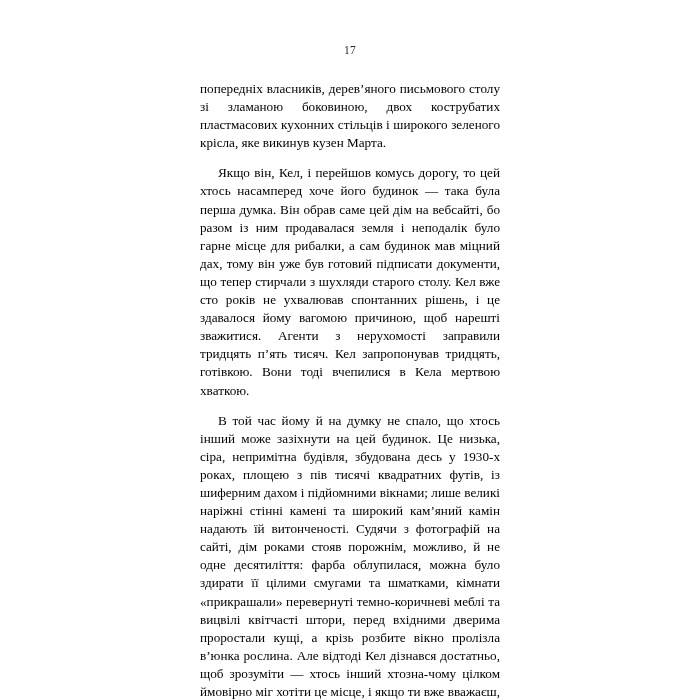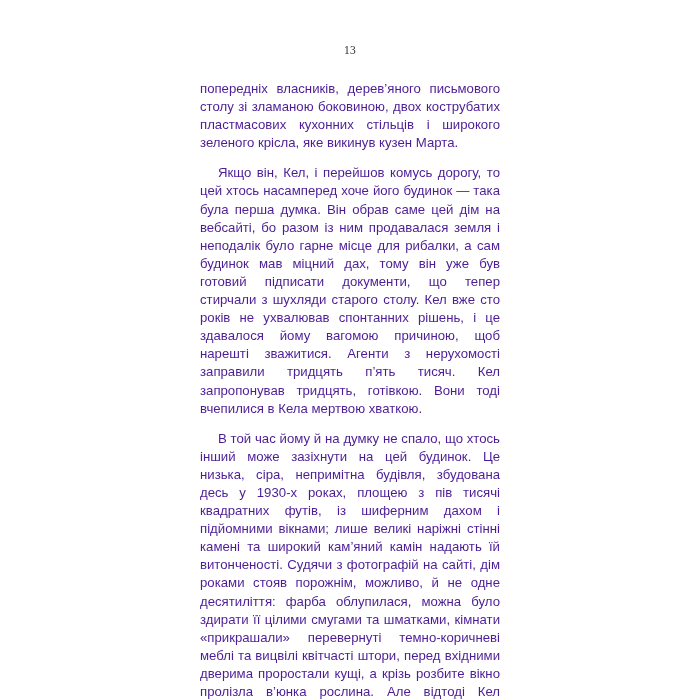--- a/index.html
+++ b/index.html
@@ -43,38 +43,38 @@
     width: 300px;
   }
 
   .para {
     margin: 0;
     font-size: 13.2px;
     line-height: 18.1px;
     text-align: justify;
     text-justify: inter-word;
     hyphens: manual;
-    color: #4c1d95;
-    font-family: Liberation Sans, sans-serif;
+    color: #000000;
+    font-family: Liberation Serif, serif;
   }
 
   .para.indent {
     text-indent: 18px;
   }
 
   .para + .para {
     margin-top: 12px;
   }
 </style>
 </head>
 <body>
 
 <div class="page">
 
-  <div class="folio">13</div>
+  <div class="folio">17</div>
 
   <div class="text-block">
     <p class="para">попередніх власників, дерев’яного письмового столу зі зламаною боковиною, двох кострубатих пластмасових кухонних стільців і широкого зеленого крісла, яке викинув кузен Марта.</p>
     <p class="para indent">Якщо він, Кел, і перейшов комусь дорогу, то цей хтось насамперед хоче його будинок — така була перша думка. Він обрав саме цей дім на вебсайті, бо разом із ним продавалася земля і неподалік було гарне місце для рибалки, а сам будинок мав міцний дах, тому він уже був готовий підписати документи, що тепер стирчали з шухляди старого столу. Кел вже сто років не ухвалював спонтанних рішень, і це здавалося йому вагомою причиною, щоб нарешті зважитися. Агенти з нерухомості заправили тридцять п’ять тисяч. Кел запропонував тридцять, готівкою. Вони тоді вчепилися в Кела мертвою хваткою.</p>
     <p class="para indent">В той час йому й на думку не спало, що хтось інший може зазіхнути на цей будинок. Це низька, сіра, непримітна будівля, збудована десь у 1930-х роках, площею з пів тисячі квадратних футів, із шиферним дахом і підйомними вікнами; лише великі наріжні стінні камені та широкий кам’яний камін надають їй витонченості. Судячи з фотографій на сайті, дім роками стояв порожнім, можливо, й не одне десятиліття: фарба облупилася, можна було здирати її цілими смугами та шматками, кімнати «прикрашали» перевернуті темно-коричневі меблі та вицвілі квітчасті штори, перед вхідними дверима проростали кущі, а крізь розбите вікно пролізла в’юнка рослина. Але відтоді Кел дізнався достатньо, щоб зрозуміти — хтось інший хтозна-чому цілком ймовірно міг хотіти це місце, і якщо ти вже вважаєш, що ця оселя твоя, сприймай цю справу серйозно.</p>
     <p class="para indent">Кел накладає їжу на кілька товстих скибок хліба, додає кетчуп, дістає з мініхолодильника пиво і несе це все</p>
   </div>
 
 </div>
 

